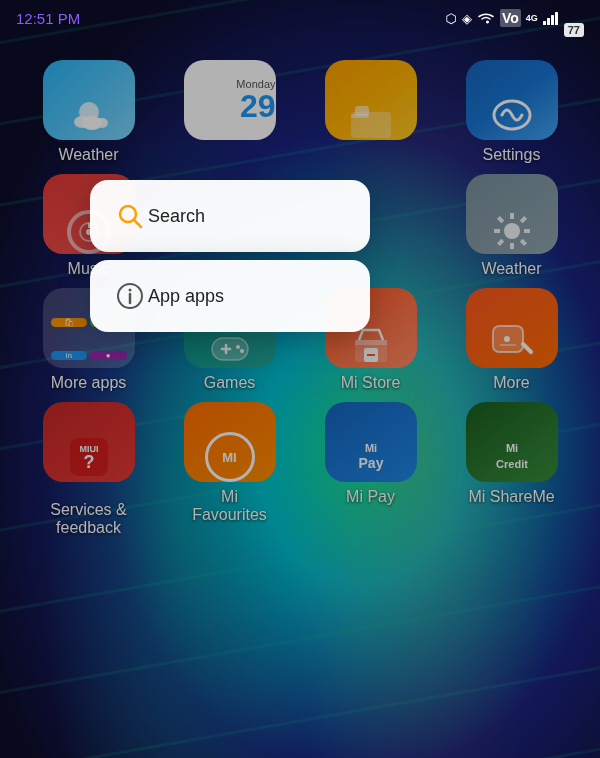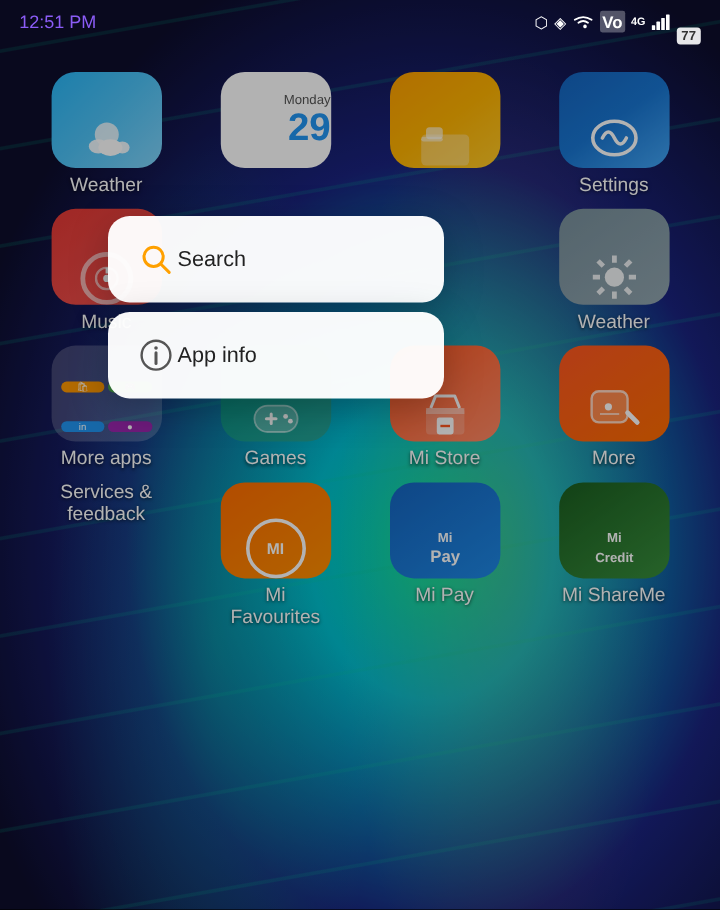--- a/index.html
+++ b/index.html
@@ -457,21 +457,28 @@
           <circle cx="20" cy="21" r="3" fill="white"></circle>
           <line x1="13" y1="27" x2="29" y2="27" stroke="rgba(255,255,255,0.6)" stroke-width="1.5"></line>
         </svg>
       </div>
       <span class="app-label">More</span>
     </div>
   </div>
 
   <div class="grid-row">
     <div class="app-item">
-      <span class="app-label" style="white-space:pre-line;">Services &amp;
+      <div class="app-icon icon-miui-service">
+        <svg width="50" height="50" viewBox="0 0 50 50">
+          <rect x="6" y="6" width="38" height="38" rx="8" fill="rgba(200,0,0,0.4)"></rect>
+          <text x="25" y="20" font-size="9" fill="white" text-anchor="middle" font-weight="900">MIUI</text>
+          <text x="25" y="36" font-size="18" fill="white" text-anchor="middle" font-weight="700">?</text>
+        </svg>
+      </div>
+      <span class="app-label" style="white-space:pre-line;margin-top:13px;">Services &amp;
 feedback</span>
     </div>
     <div class="app-item">
       <div class="app-icon icon-micommunity">
         <div class="mi-logo-circle">
           <span style="font-size:13px; font-weight:900;">MI</span>
         </div>
       </div>
       <span class="app-label">Mi Favourites</span>
     </div>
@@ -514,16 +521,16 @@
 
   <div class="context-menu-group">
     <div class="context-menu-item">
       <div class="context-menu-icon">
         <svg width="28" height="28" viewBox="0 0 28 28">
           <circle cx="14" cy="14" r="12" stroke="#555" stroke-width="2" fill="none"></circle>
           <line x1="14" y1="12" x2="14" y2="21" stroke="#555" stroke-width="2.5" stroke-linecap="round"></line>
           <circle cx="14" cy="8" r="1.5" fill="#555"></circle>
         </svg>
       </div>
-      <span class="context-menu-label">App info</span>
+      <span class="context-menu-label">App apps</span>
     </div>
   </div>
 </div>
 
 </body></html>

